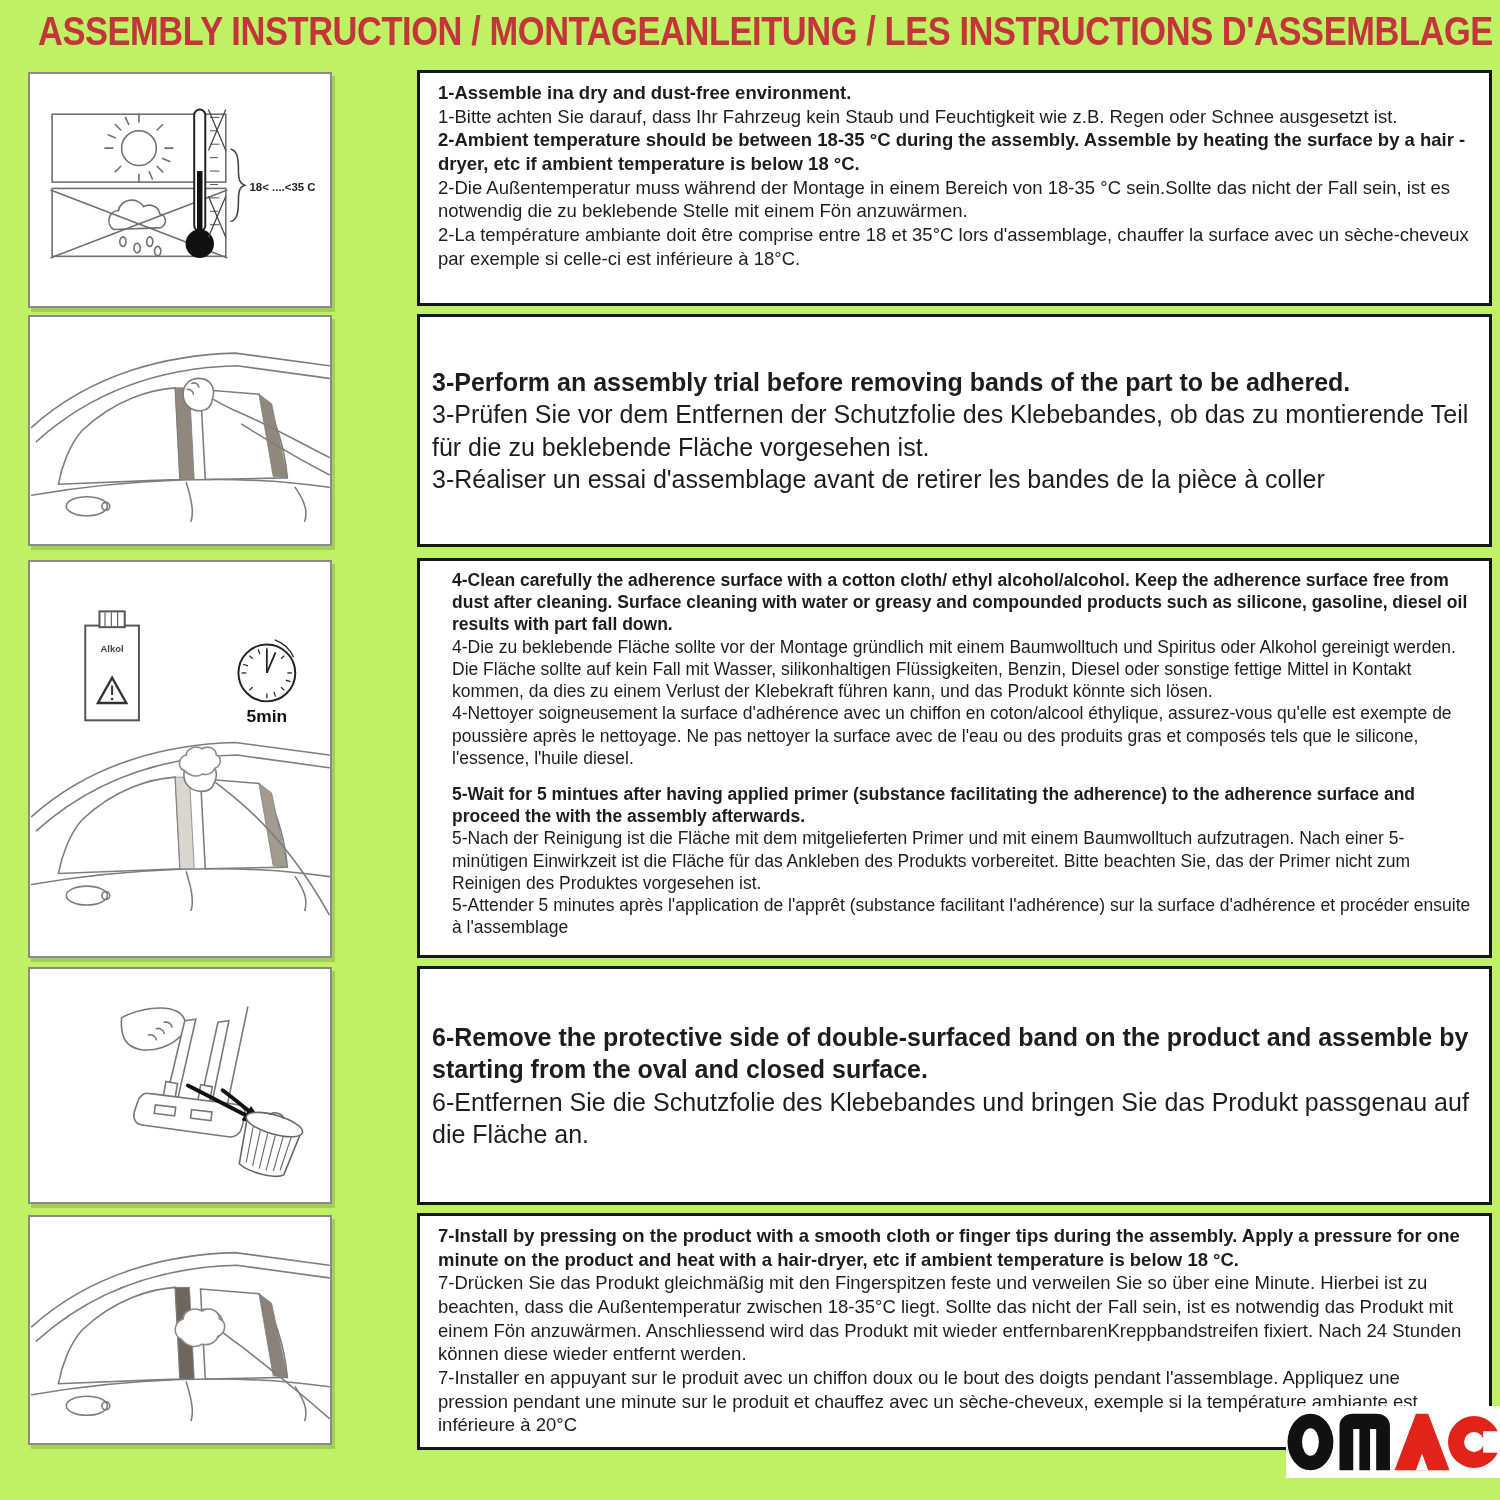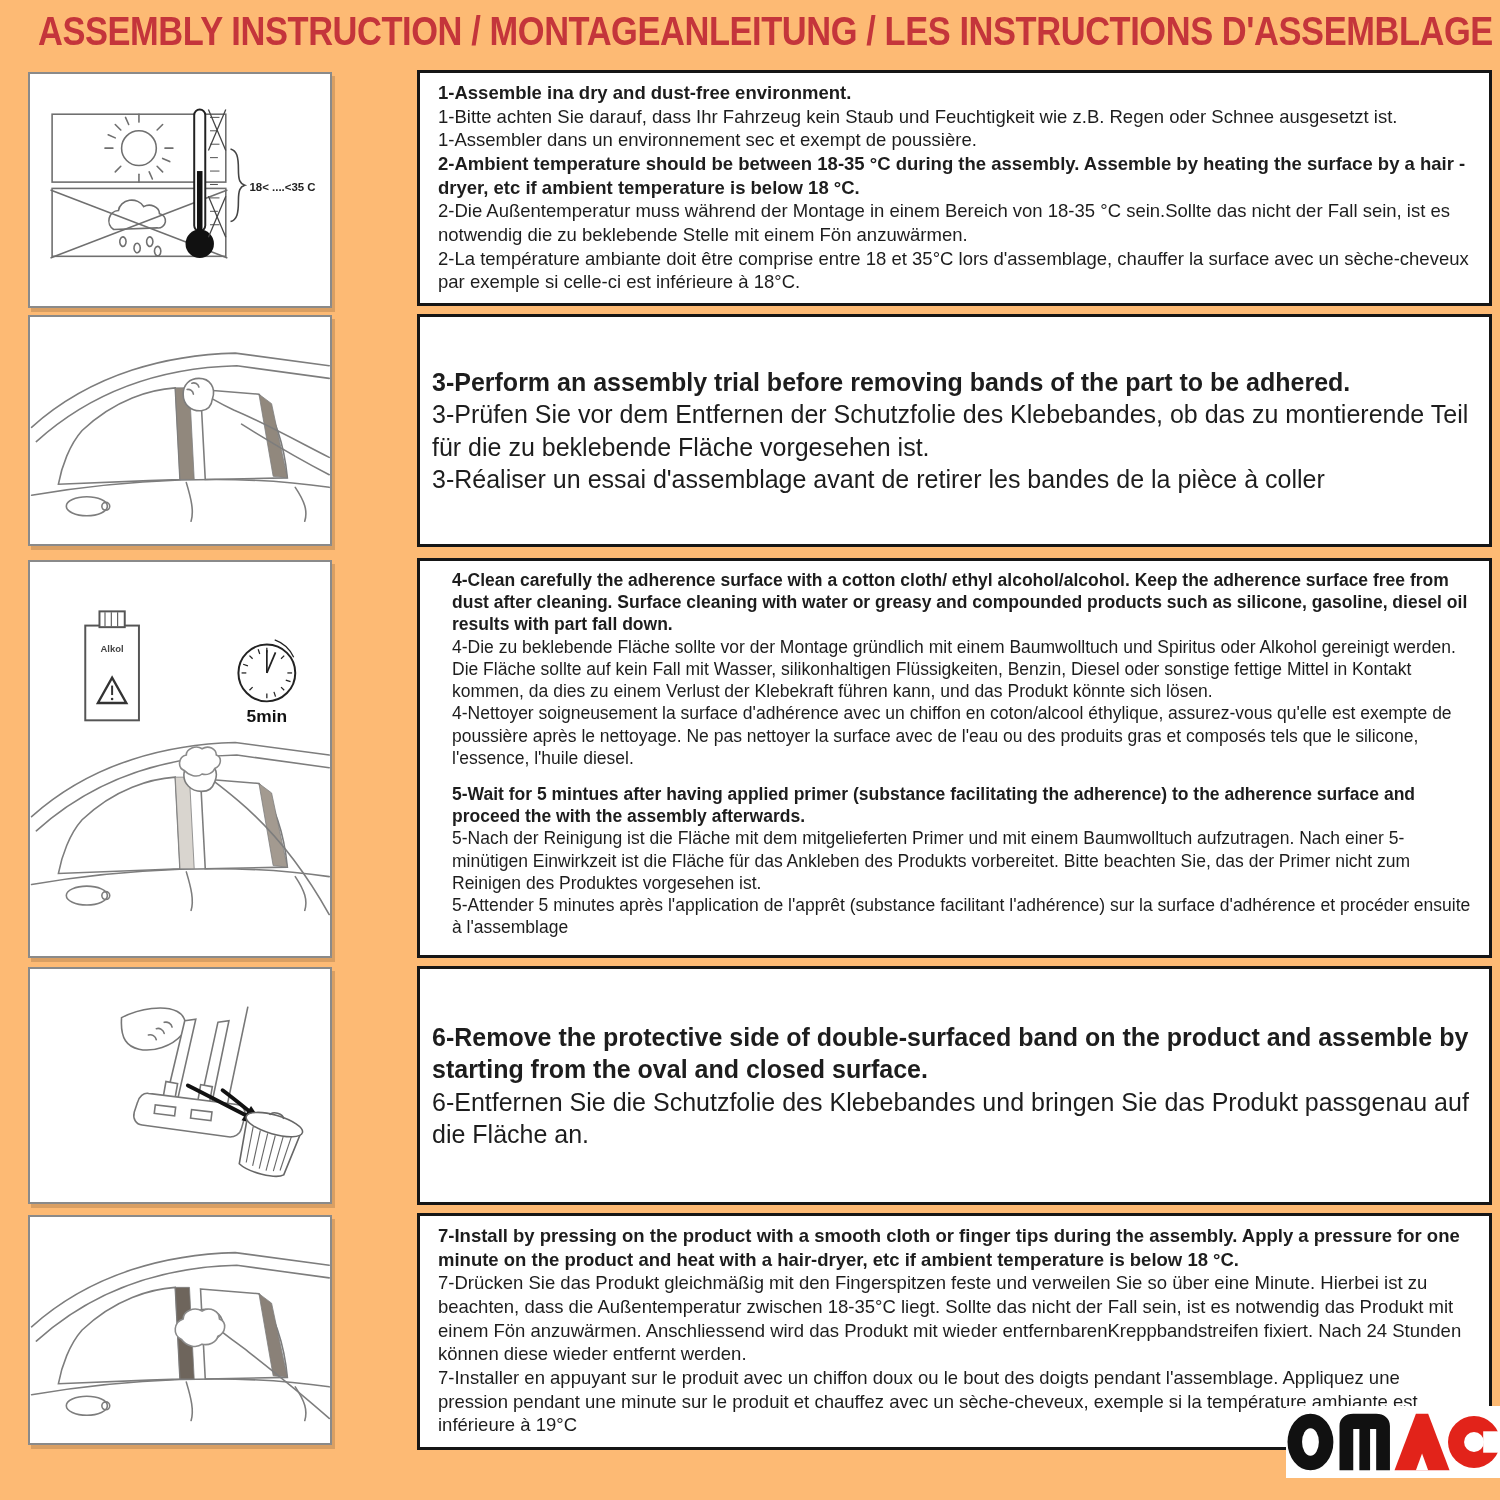--- a/index.html
+++ b/index.html
@@ -1,16 +1,16 @@
 <!DOCTYPE html>
 <html><head>
 <meta charset="utf-8">
 <style>
   html,body{margin:0;padding:0;background:#fff;}
-  .page{position:relative;width:1500px;height:1500px;background:#fdba74;overflow:hidden;
+  .page{position:relative;width:1500px;height:1500px;background:#bef264;overflow:hidden;
         font-family:"Liberation Sans", sans-serif;color:#1d1d1d;}
   .title{position:absolute;left:38px;top:8px;font-size:41px;font-weight:800;color:#C4353B;
          white-space:nowrap;letter-spacing:-0.5px;transform:scaleX(.84);transform-origin:left center;}
   .box-left{position:absolute;left:28px;width:304px;background:#fff;border:2px solid #8a8a8a;
             box-shadow:3px 4px 0 rgba(0,0,0,.14);box-sizing:border-box;}
   .box-right{position:absolute;left:417px;width:1075px;background:#fff;border:3px solid #161616;
              box-sizing:border-box;padding:8px 18px;}
   .box-left svg{width:100%;height:100%;display:block;}
   .tx p{margin:0;}
   .b{font-weight:bold;}
@@ -108,21 +108,20 @@
             <line x1="248" y1="124" x2="226" y2="176"></line>
         </g>
         <path d="M254,64 C262,66 264,74 264,90 C264,104 266,108 272,110 C266,112 264,116 264,130 C264,146 262,154 254,156" fill="none" stroke="#444" stroke-width="2"></path>
         <text x="278" y="117" font-size="14.5" font-weight="bold" fill="#222">18&lt; ....&lt;35 C</text>
       </g>
     </svg>
   </div>
   <div class="box-right tx fs1 r1r">
     <p class="b">1-Assemble ina dry and dust-free environment.</p>
     <p>1-Bitte achten Sie darauf, dass Ihr Fahrzeug kein Staub und Feuchtigkeit wie z.B. Regen oder Schnee ausgesetzt ist.</p>
-    <p>1-Assembler dans un environnement sec et exempt de poussière.</p>
     <p class="b gap">2-Ambient temperature should be between 18-35 °C  during the assembly. Assemble by heating the surface by a hair -dryer, etc if ambient temperature is below 18 °C.</p>
     <p>2-Die Außentemperatur muss während der Montage in einem Bereich von 18-35 °C  sein.Sollte das nicht der Fall sein, ist es notwendig die zu beklebende Stelle mit einem Fön anzuwärmen.</p>
     <p>2-La température ambiante doit être comprise entre 18 et 35°C lors d'assemblage, chauffer la surface avec un sèche-cheveux par exemple si celle-ci est inférieure à 18°C.</p>
   </div>
 
   <div class="box-left r2l">
     <svg viewBox="0 0 380 232">
       <use href="#car-sym" x="0" y="0" width="380" height="232" style="--pb:#91887d;--pc:#91887d;"></use>
       <g fill="none" stroke="#7d7d7d" stroke-width="2" stroke-linecap="round">
         <path d="M379,150 C336,128 292,104 258,90 C247,85 238,80 231,76"></path>
@@ -247,21 +246,21 @@
       <g fill="none" stroke="#7d7d7d" stroke-width="2" stroke-linecap="round">
         <path d="M379,228 C336,190 300,162 272,140 C260,131 250,124 243,118"></path>
         <path d="M243,118 C248,104 240,92 226,90 C214,88 204,96 203,108 C202,120 212,130 225,130 C235,130 240,126 243,118 Z" fill="#fff"></path>
         <path d="M192,128 c-12,-6 -10,-22 2,-26 c0,-10 14,-16 24,-10 c10,-6 22,0 22,10 c10,4 8,18 -2,22 c-2,8 -12,12 -20,10 c-8,6 -20,2 -26,-6 Z" fill="#fff" stroke="#8a8a8a"></path>
       </g>
     </svg>
   </div>
   <div class="box-right tx fs1 r5r">
     <p class="b">7-Install by pressing on the product with a smooth cloth or finger tips during the assembly. Apply a pressure for one minute on the product and heat with a hair-dryer, etc if ambient temperature is below 18 °C.</p>
     <p>7-Drücken Sie das Produkt gleichmäßig mit den Fingerspitzen feste und verweilen Sie so über eine Minute. Hierbei ist zu beachten, dass die Außentemperatur zwischen 18-35°C liegt. Sollte das nicht der Fall sein, ist es notwendig das Produkt mit einem Fön anzuwärmen. Anschliessend wird das Produkt mit wieder entfernbarenKreppbandstreifen fixiert. Nach 24 Stunden können diese wieder entfernt werden.</p>
-    <p>7-Installer en appuyant sur le produit avec un chiffon doux ou le bout des doigts pendant l'assemblage. Appliquez une pression pendant une minute sur le produit et chauffez avec un sèche-cheveux, exemple si la température ambiante est inférieure à 19°C</p>
+    <p>7-Installer en appuyant sur le produit avec un chiffon doux ou le bout des doigts pendant l'assemblage. Appliquez une pression pendant une minute sur le produit et chauffez avec un sèche-cheveux, exemple si la température ambiante est inférieure à 20°C</p>
   </div>
 
   <div class="logo" title="OMAC">
     <svg viewBox="0 0 280 90">
       <g>
         <ellipse cx="32" cy="45" rx="30" ry="37" fill="#111"></ellipse>
         <ellipse cx="32" cy="45" rx="11" ry="18" fill="#fff"></ellipse>
       </g>
       <path fill="#111" d="M70,82 V24 C70,14 78,8 88,8 H118 C128,8 136,14 136,24 V82 H118 V28 H110 V82 H96 V28 H88 V82 Z"></path>
       <g>

